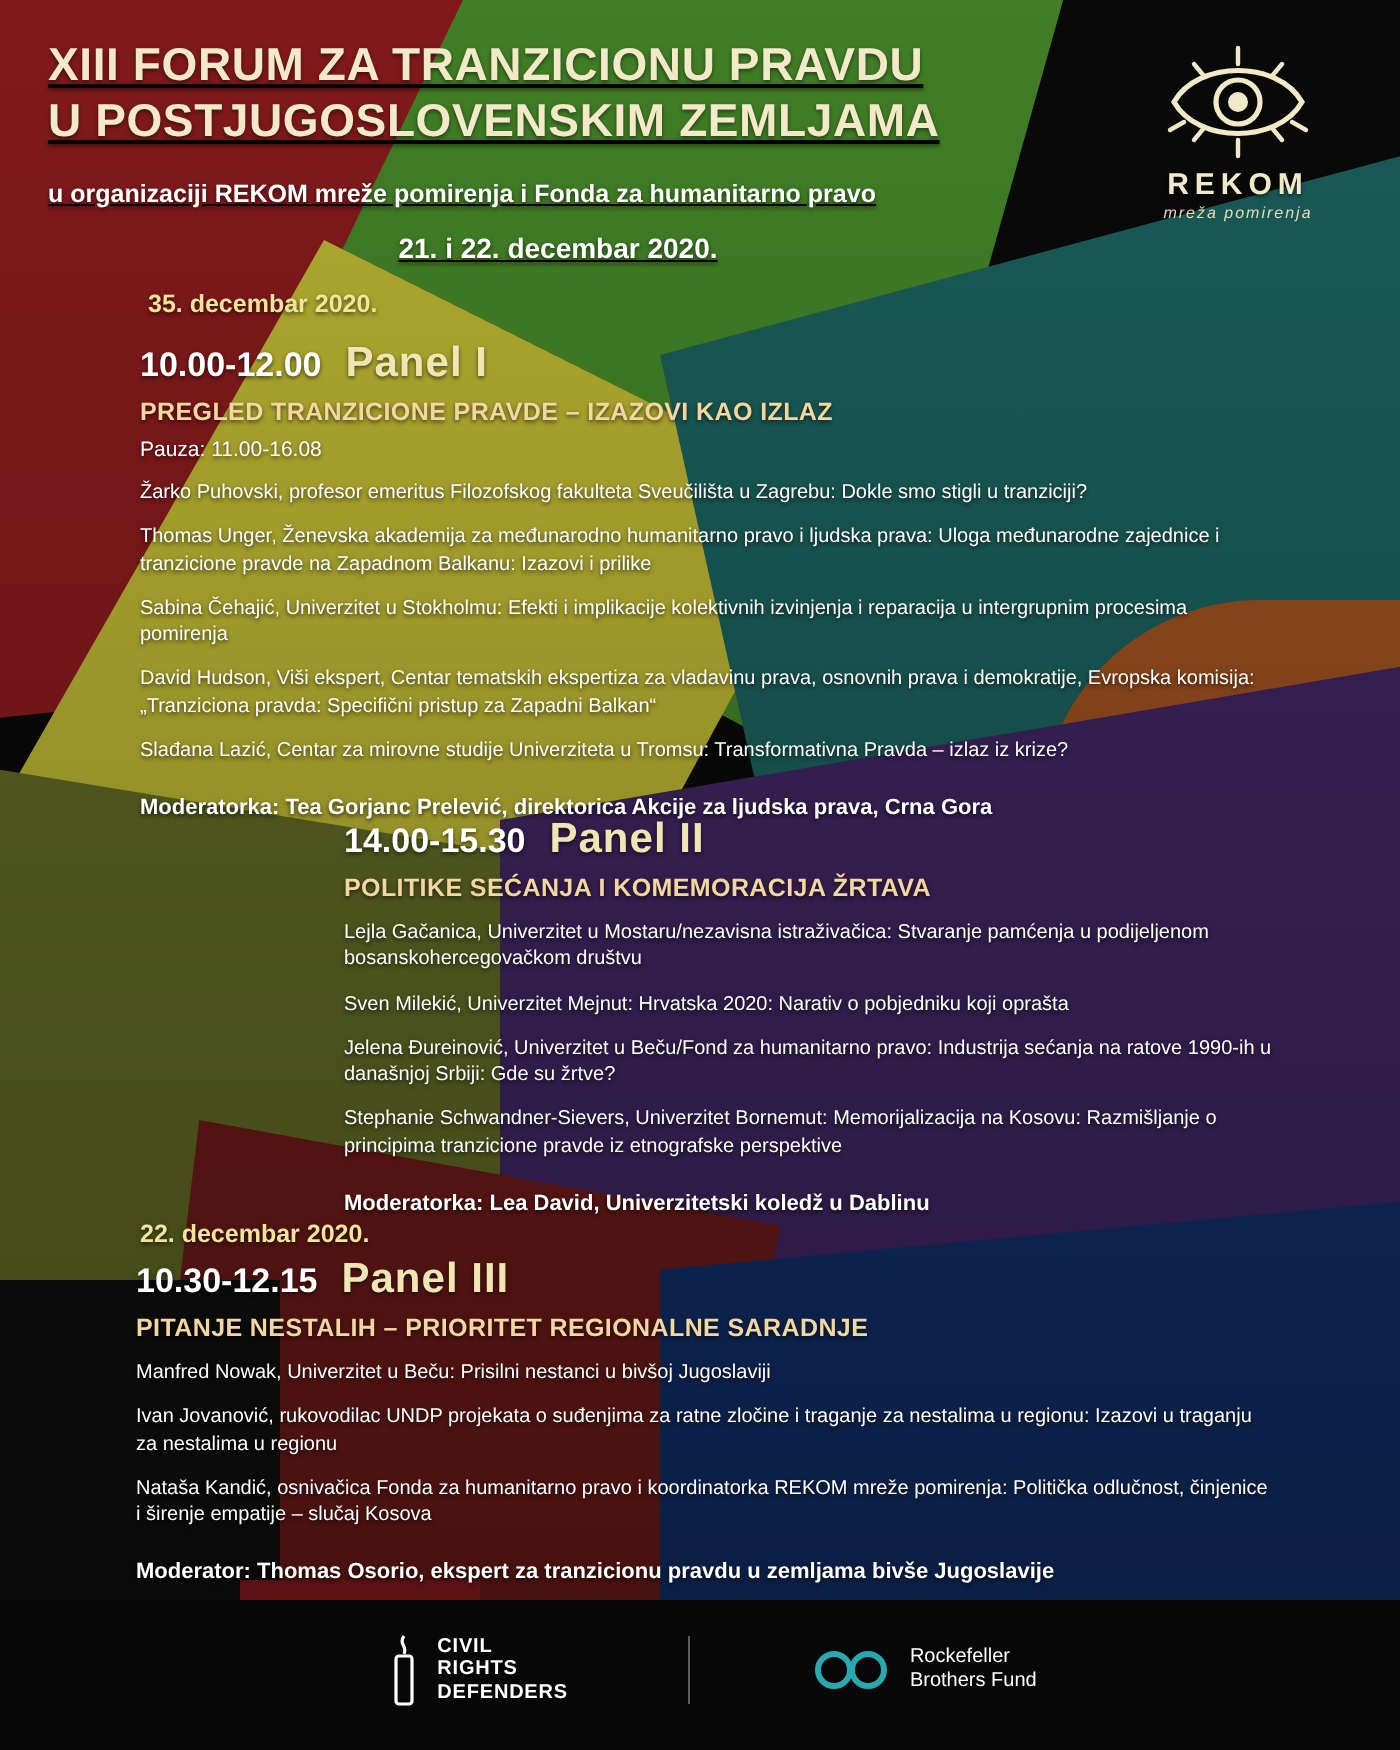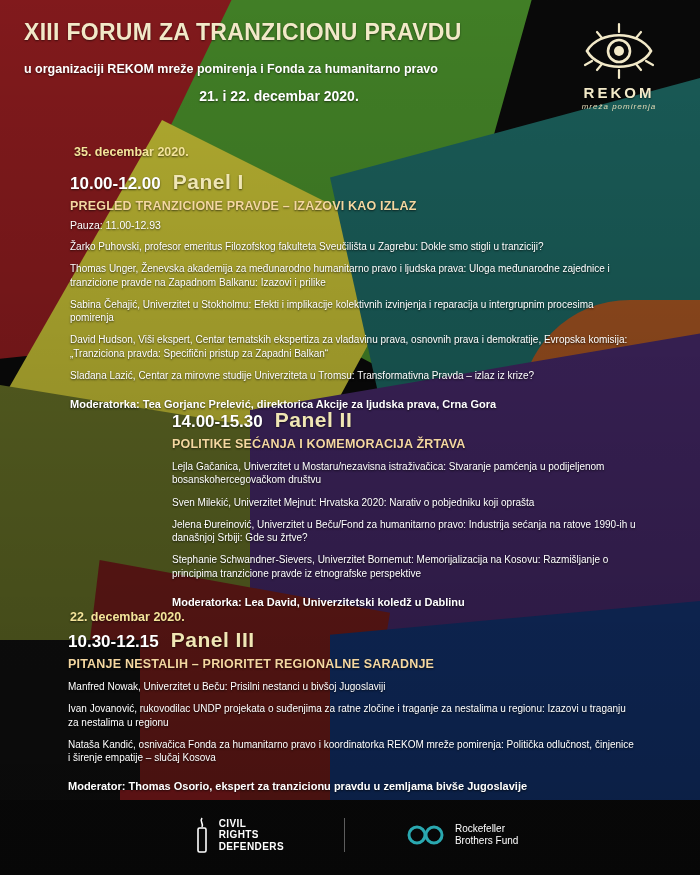--- a/index.html
+++ b/index.html
@@ -79,20 +79,21 @@
   }
   .veil{
     position:absolute;inset:0;
     background:linear-gradient(180deg,rgba(0,0,0,.18),rgba(0,0,0,.30) 45%,rgba(0,0,0,.45));
   }
   
   .content{position:absolute;inset:0;}
   .header{
     padding:18px 16px 0 24px;
     position:relative;
+    text-decoration:underline;
   }
   h1{
     margin:0;
     color:#f2e9c8;
     font-size:23px;
     line-height:1.22;
     font-weight:bold;
     letter-spacing:.3px;
     max-width:520px;
     text-shadow:0 1px 2px rgba(0,0,0,.5);
@@ -189,20 +190,21 @@
     <div class="shape s-red-b"></div>
     <div class="shape s-black-b"></div>
     <div class="veil"></div>
   </div>
 
   <div class="content">
 
     <div class="header">
       <h1>
         <span>XIII FORUM ZA TRANZICIONU PRAVDU</span><br>
+        <span>U POSTJUGOSLOVENSKIM ZEMLJAMA</span>
       </h1>
       <div class="subtitle">u organizaciji REKOM mreže pomirenja i Fonda za humanitarno pravo</div>
       <div class="dates-top">21. i 22. decembar 2020.</div>
 
       <div class="logo">
         <svg class="logo-eye" width="72" height="62" viewBox="0 0 72 62">
           <g fill="none" stroke="#f2e9c8" stroke-width="2.6">
             <path d="M4 31 C16 10, 56 10, 68 31 C56 52, 16 52, 4 31 Z"></path>
             <circle cx="36" cy="31" r="11"></circle>
           </g>
@@ -225,21 +227,21 @@
 
     <div class="day day-1">35. decembar 2020.</div>
     <div class="day day-2">22. decembar 2020.</div>
 
     <div class="panel panel-1">
       <div class="panel-head">
         <span class="time">10.00-12.00</span>
         <span class="panel-name">Panel I</span>
       </div>
       <div class="panel-title">PREGLED TRANZICIONE PRAVDE – IZAZOVI KAO IZLAZ</div>
-      <div class="pause">Pauza: 11.00-12.93</div>
+      <div class="pause">Pauza: 11.00-16.08</div>
       <div class="speakers">
         <div class="speaker">Žarko Puhovski, profesor emeritus Filozofskog fakulteta Sveučilišta u Zagrebu: Dokle smo stigli u tranziciji?</div>
         <div class="speaker">Thomas Unger, Ženevska akademija za međunarodno humanitarno pravo i ljudska prava: Uloga međunarodne zajednice i tranzicione pravde na Zapadnom Balkanu: Izazovi i prilike</div>
         <div class="speaker">Sabina Čehajić, Univerzitet u Stokholmu: Efekti i implikacije kolektivnih izvinjenja i reparacija u intergrupnim procesima pomirenja</div>
         <div class="speaker">David Hudson, Viši ekspert, Centar tematskih ekspertiza za vladavinu prava, osnovnih prava i demokratije, Evropska komisija: „Tranziciona pravda: Specifični pristup za Zapadni Balkan“</div>
         <div class="speaker">Slađana Lazić, Centar za mirovne studije Univerziteta u Tromsu: Transformativna Pravda – izlaz iz krize?</div>
       </div>
       <div class="moderator">Moderatorka: Tea Gorjanc Prelević, direktorica Akcije za ljudska prava, Crna Gora</div>
     </div>
 

